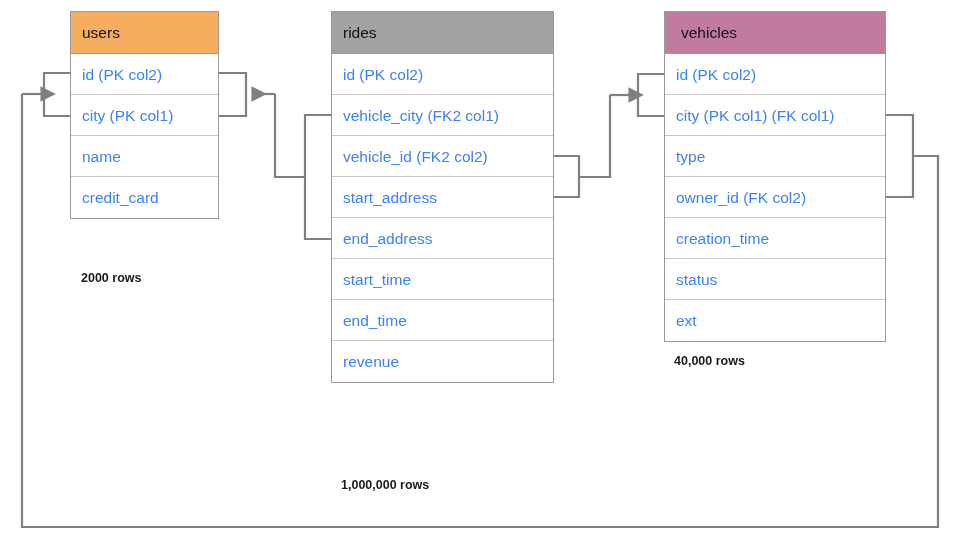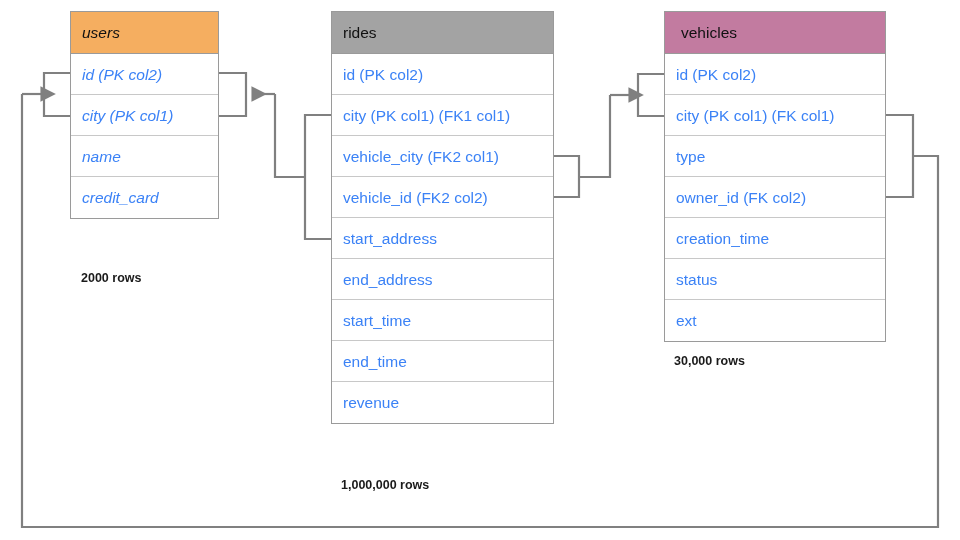--- a/index.html
+++ b/index.html
@@ -103,48 +103,47 @@
 
       <path d="M 913 156 L 938 156 L 938 527 L 22 527 L 22 94"></path>
 
       <path marker-end="url(#arrow-right)" d="M 22 94 L 42 94"></path>
 
       <path d="M 70 73 L 44 73 L 44 116 L 70 116"></path>
 
     </g>
   </svg>
 
-  <div class="table-box" style="left:70px; top:11px; width:149px;font-style:italic;">
+  <div class="table-box" style="left:70px; top:11px; width:149px;">
     <div class="table-header" style="background:#f5ae60;">users</div>
     <div class="table-field">id (PK col2)</div>
     <div class="table-field">city (PK col1)</div>
     <div class="table-field">name</div>
     <div class="table-field last">credit_card</div>
   </div>
   <div class="row-count" style="left:81px; top:271px;">2000 rows</div>
 
   <div class="table-box" style="left:331px; top:11px; width:223px;">
     <div class="table-header" style="background:#a3a3a3;">rides</div>
     <div class="table-field">id (PK col2)</div>
-    <div class="table-field">city (PK col1) (FK1 col1)</div>
     <div class="table-field">vehicle_city (FK2 col1)</div>
     <div class="table-field">vehicle_id (FK2 col2)</div>
     <div class="table-field">start_address</div>
     <div class="table-field">end_address</div>
     <div class="table-field">start_time</div>
     <div class="table-field">end_time</div>
     <div class="table-field last">revenue</div>
   </div>
   <div class="row-count" style="left:341px; top:478px;">1,000,000 rows</div>
 
   <div class="table-box" style="left:664px; top:11px; width:222px;">
     <div class="table-header" style="background:#c27ba0;padding-left:16px;">vehicles</div>
     <div class="table-field">id (PK col2)</div>
     <div class="table-field">city (PK col1) (FK col1)</div>
     <div class="table-field">type</div>
     <div class="table-field">owner_id (FK col2)</div>
     <div class="table-field">creation_time</div>
     <div class="table-field">status</div>
     <div class="table-field last">ext</div>
   </div>
-  <div class="row-count" style="left:674px; top:354px;">30,000 rows</div>
+  <div class="row-count" style="left:674px; top:354px;">40,000 rows</div>
 
 </div>
 
 </body></html>

